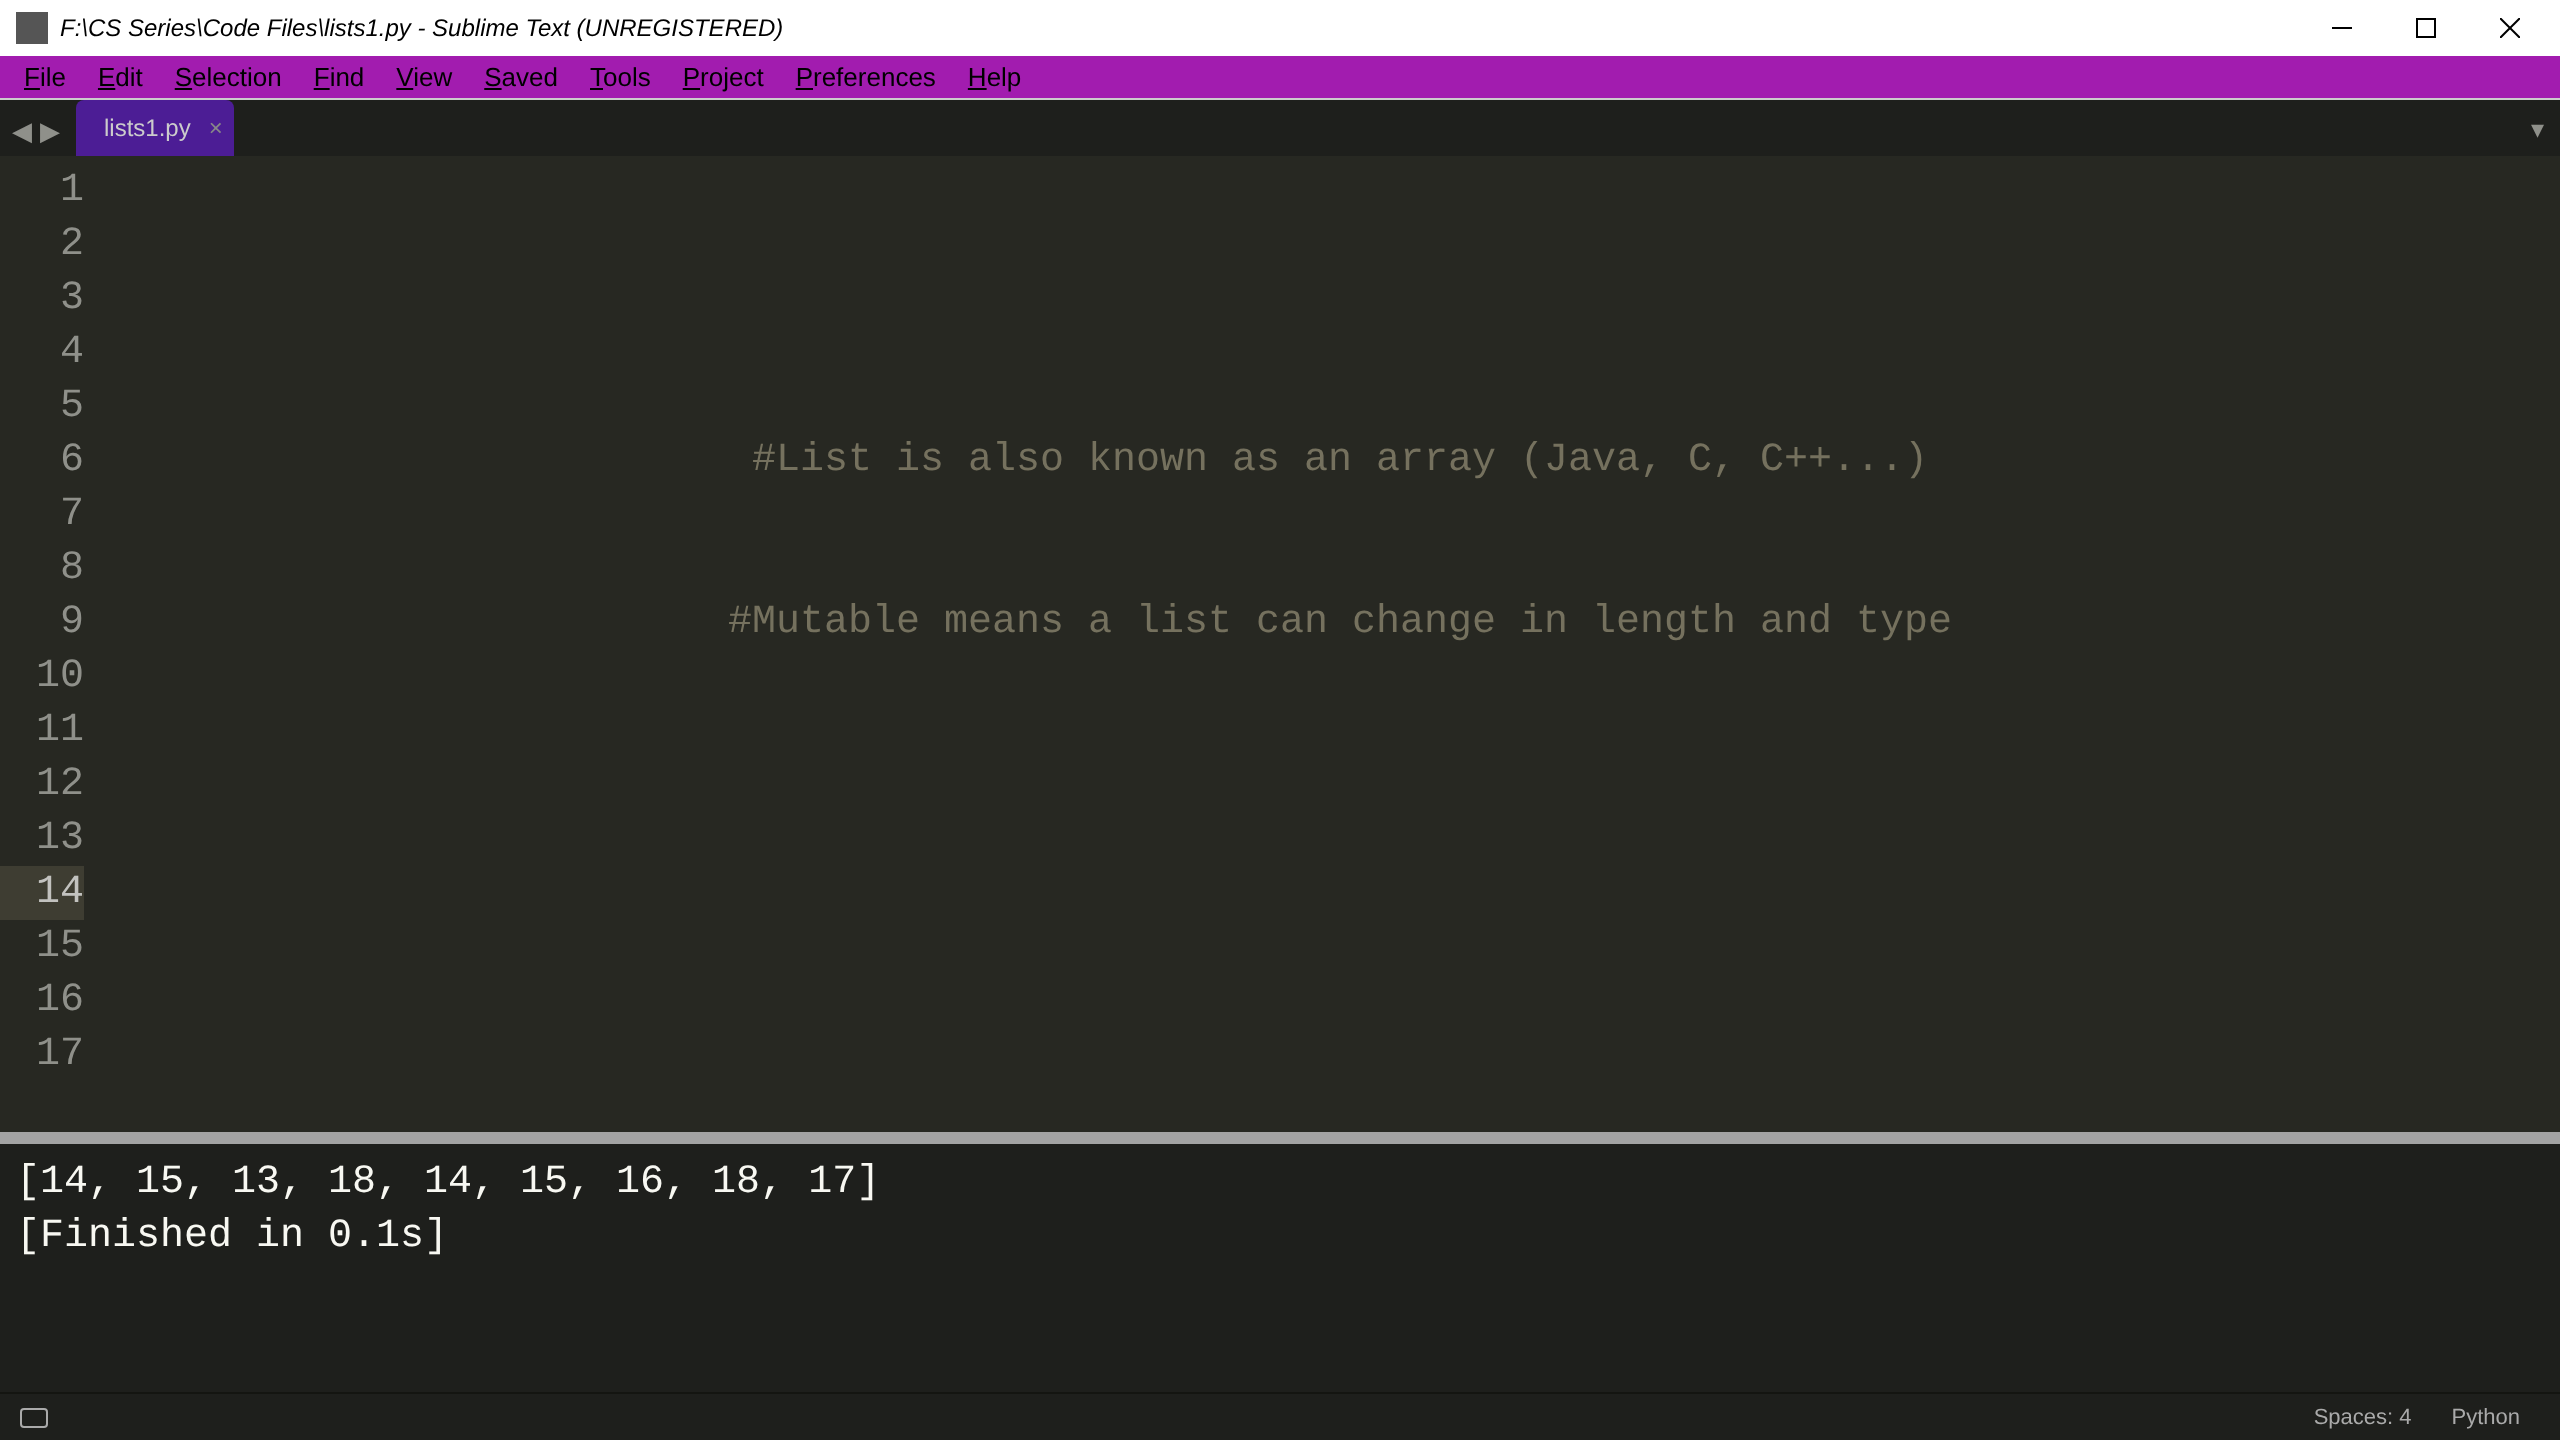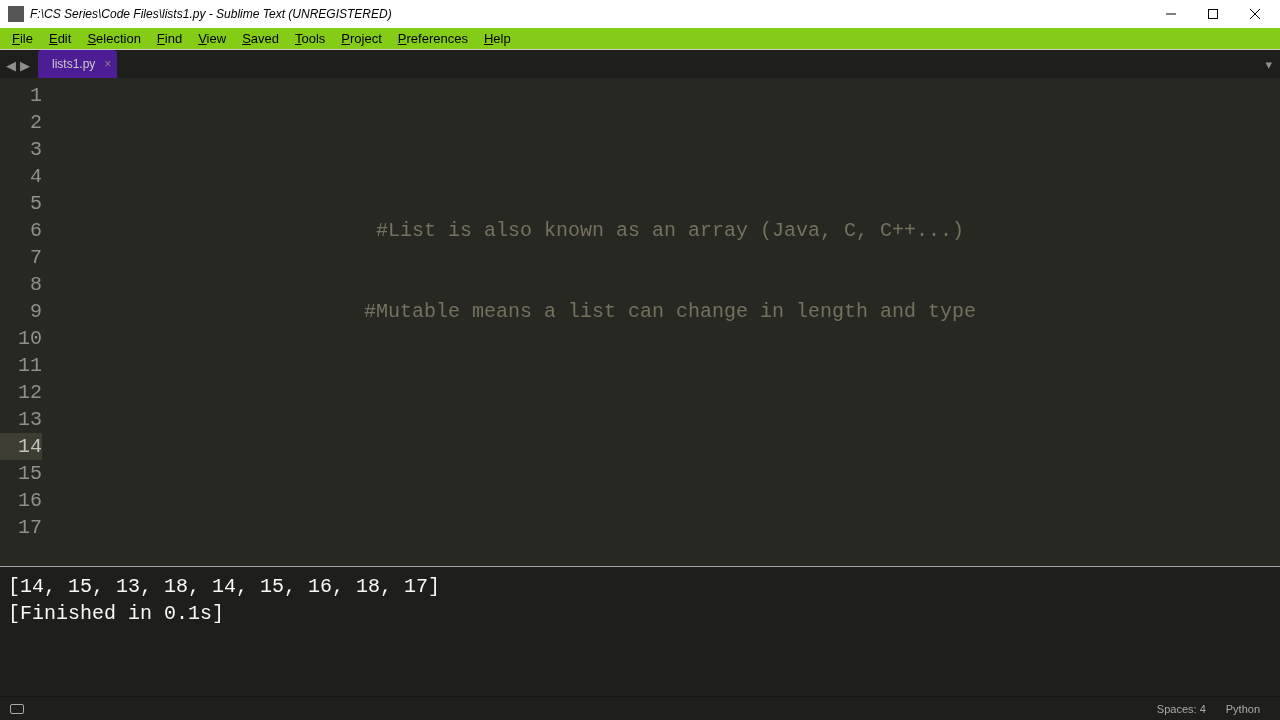--- a/index.html
+++ b/index.html
@@ -30,21 +30,21 @@
 .title-bar .title { flex: 1; font-style: italic; }
 .win-controls { display: flex; }
 .win-btn {
   width: 42px; height: 28px;
   display: flex; align-items: center; justify-content: center;
   color: #000;
 }
 .win-btn svg { width: 10px; height: 10px; }
 .menu-bar {
   height: 22px;
-  background: #84cc16;
+  background: #a21caf;
   color: #000;
   display: flex;
   align-items: center;
   padding: 0 4px;
   font-size: 13px;
   border-bottom: 1px solid #ccc;
 }
 .menu-item { padding: 2px 8px; }
 .menu-item:first-letter { text-decoration: underline; }
 .tab-strip {
@@ -112,21 +112,21 @@
   padding: 4px 0 0 8px;
   white-space: pre;
   overflow: hidden;
   text-align: center;
 }
 .code-line { min-height: 27px; }
 .c-comment { color: #75715e; }
 .console {
   height: 130px;
   background: #1e1f1c;
-  border-top: 1px solid #a3a3a3;
+  border-top: 6px solid #a3a3a3;
   font-family: Consolas, "Courier New", monospace;
   font-size: 20px;
   line-height: 27px;
   color: #f8f8f2;
   padding: 6px 8px;
   white-space: pre;
 }
 .status-bar {
   height: 24px;
   background: #1e1f1c;

